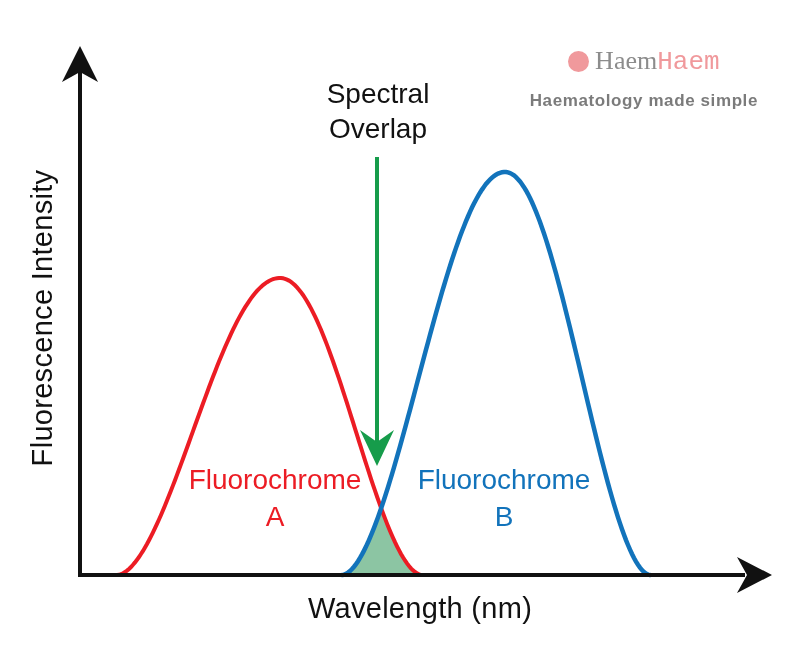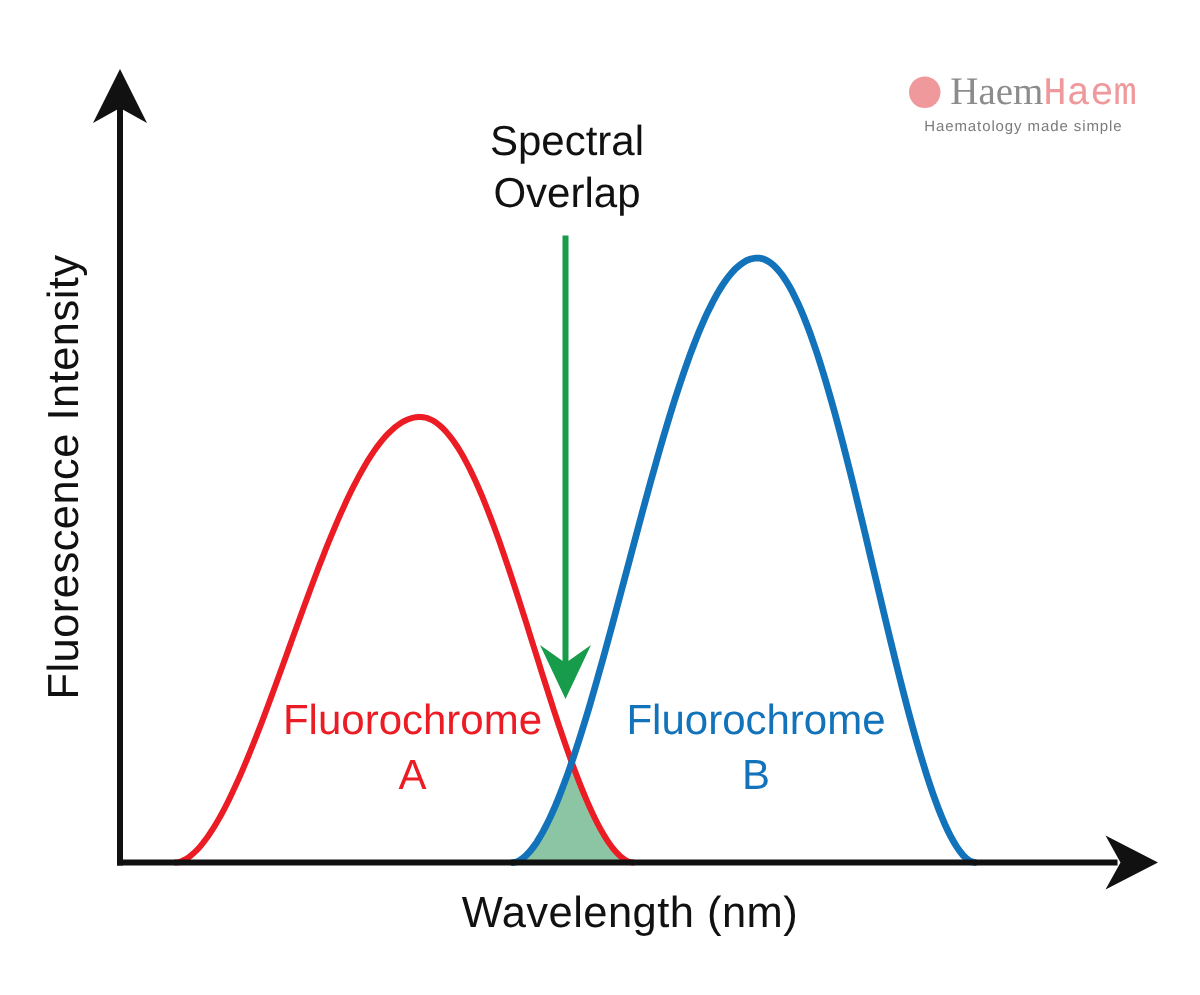--- a/index.html
+++ b/index.html
@@ -19,21 +19,21 @@
   #overlap-arrow-head{fill:var(--green-arrow);}
   .lbl{fill:#111111;font-size:28px;}
   .lbl-a{fill:var(--red);font-size:28px;}
   .lbl-b{fill:var(--blue);font-size:28px;}
   .axis-lbl{fill:#111111;font-size:29px;letter-spacing:0.3px;}
   .logo{position:absolute;top:46px;right:42px;text-align:center;user-select:none;}
   .logo-row{display:flex;align-items:center;justify-content:center;gap:6px;}
   .logo-dot{width:21px;height:21px;border-radius:50%;background:var(--logo-pink);display:inline-block;}
   .logo-learn{font-family:"Liberation Serif",serif;font-size:26px;color:var(--logo-gray);}
   .logo-haem{font-family:Liberation Mono, monospace;font-size:26px;color:var(--logo-pink);}
-  .logo-tagline{margin-top:2px;font-size:10px;font-weight:normal;color:var(--tagline-gray);letter-spacing:0.6px;}
+  .logo-tagline{margin-top:14px;font-size:17px;font-weight:bold;color:var(--tagline-gray);letter-spacing:0.6px;}
 </style>
 </head>
 <body>
 
 <div class="stage">
 
   <svg width="800" height="663" viewBox="0 0 800 663">
 
     <path id="overlap-region" d="M342,575.0 L343,574.9 L344,574.7 L345,574.3 L346,573.9 L347,573.3 L348,572.6 L349,571.9 L350,571.0 L351,570.1 L352,569.0 L353,567.9 L354,566.7 L355,565.5 L356,564.1 L357,562.7 L358,561.2 L359,559.6 L360,557.9 L361,556.2 L362,554.4 L363,552.6 L364,550.6 L365,548.6 L366,546.6 L367,544.4 L368,542.3 L369,540.0 L370,537.7 L371,535.3 L372,532.9 L373,530.4 L374,527.9 L375,525.3 L376,522.6 L377,519.9 L378,517.2 L379,514.4 L380,511.5 L381,508.7 L382,510.5 L383,513.2 L384,515.8 L385,518.4 L386,521.0 L387,523.6 L388,526.0 L389,528.5 L390,530.9 L391,533.2 L392,535.5 L393,537.8 L394,540.0 L395,542.2 L396,544.3 L397,546.3 L398,548.3 L399,550.2 L400,552.1 L401,553.9 L402,555.6 L403,557.3 L404,558.9 L405,560.5 L406,562.0 L407,563.4 L408,564.7 L409,566.0 L410,567.2 L411,568.3 L412,569.4 L413,570.3 L414,571.2 L415,572.0 L416,572.8 L417,573.4 L418,573.9 L419,574.4 L420,574.7 L421,574.9 L422,575.0 Z"></path>
 

